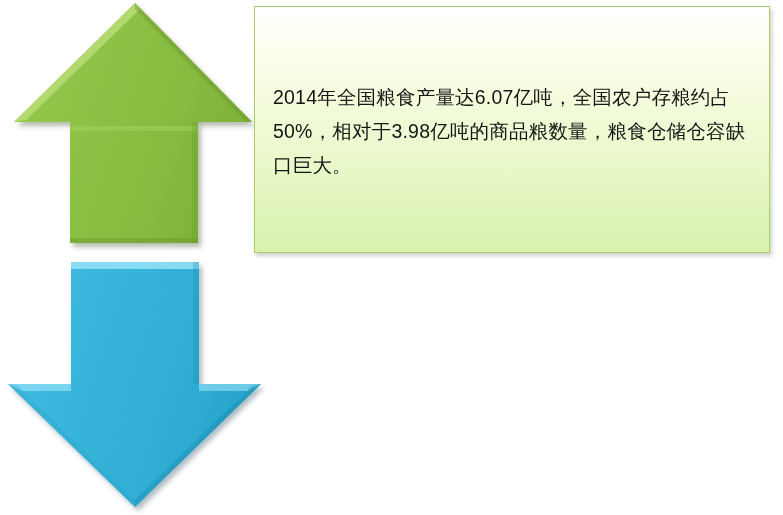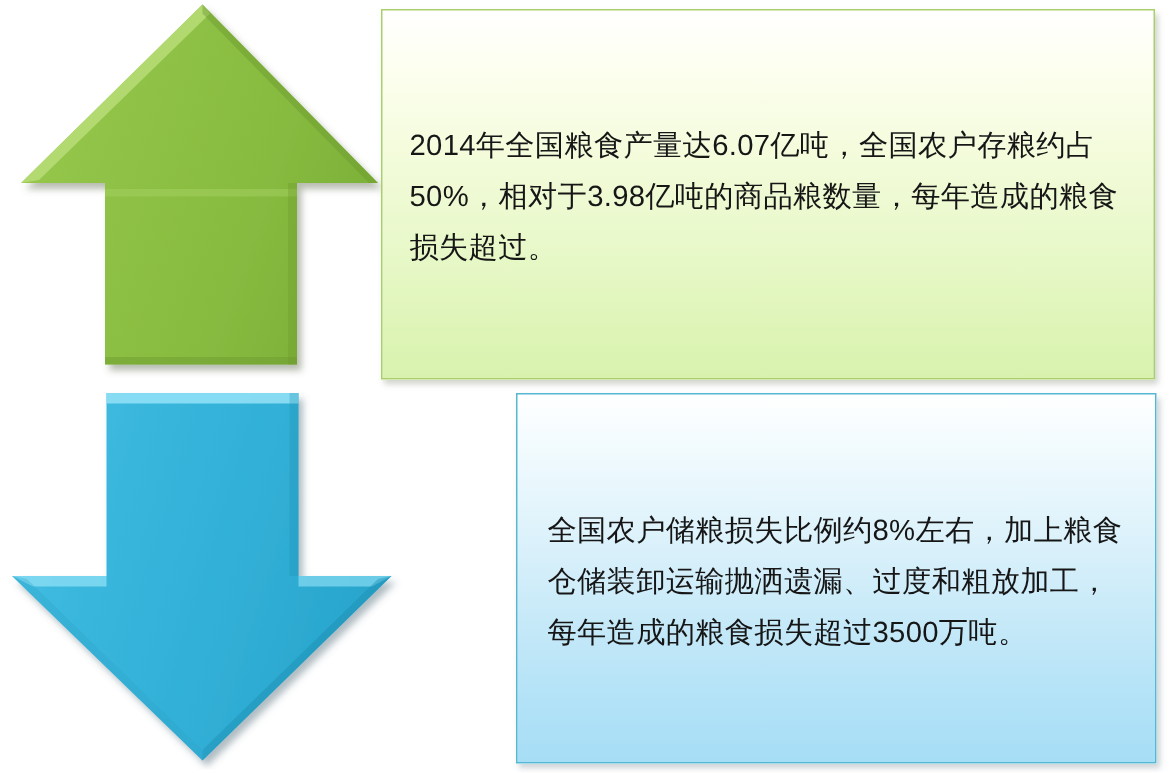--- a/index.html
+++ b/index.html
@@ -135,21 +135,21 @@
       <polygon points="135,3 140,9 26,120 14,122" fill="#b9dd78" opacity="0.85"></polygon>
       <polygon points="70,126 198,126 198,131 70,131" fill="#a6d162" opacity="0.5"></polygon>
 
       <polygon points="135,3 252,122 246,122 135,9" fill="#6d9a2e" opacity="0.45"></polygon>
       <polygon points="198,122 198,243 192,243 192,122" fill="#6d9a2e" opacity="0.35"></polygon>
       <polygon points="70,238 198,238 198,243 70,243" fill="#6d9a2e" opacity="0.45"></polygon>
     </svg>
   </div>
 
   <div id="green-box" class="callout">
-    <div class="callout-text">2014年全国粮食产量达6.07亿吨，全国农户存粮约占50%，相对于3.98亿吨的商品粮数量，每年造成的粮食损失超过。</div>
+    <div class="callout-text">2014年全国粮食产量达6.07亿吨，全国农户存粮约占50%，相对于3.98亿吨的商品粮数量，粮食仓储仓容缺口巨大。</div>
   </div>
 
   <div id="arrow-down-wrap">
     <svg class="arrow-svg" width="272" height="259" viewBox="0 0 272 259">
       <defs>
         <linearGradient id="gradDown" x1="0" y1="0" x2="1" y2="0.3">
           <stop offset="0%" stop-color="#4cc2e6"></stop>
           <stop offset="30%" stop-color="#3ab7dd"></stop>
           <stop offset="70%" stop-color="#31afd6"></stop>
           <stop offset="100%" stop-color="#2aa6cd"></stop>
@@ -166,17 +166,14 @@
 
       <polygon points="8,130 71,130 71,137 22,137" fill="#8fe0f6" opacity="0.75"></polygon>
       <polygon points="199,130 261,130 248,137 199,137" fill="#8fe0f6" opacity="0.65"></polygon>
 
       <polygon points="199,8 199,130 193,130 193,8" fill="#1d8cb0" opacity="0.28"></polygon>
       <polygon points="261,130 135,253 135,246 252,132" fill="#1d8cb0" opacity="0.42"></polygon>
       <polygon points="8,130 135,253 135,246 18,132" fill="#2da2c6" opacity="0.3"></polygon>
     </svg>
   </div>
 
-  <div id="blue-box" class="callout">
-    <div class="callout-text">全国农户储粮损失比例约8%左右，加上粮食仓储装卸运输抛洒遗漏、过度和粗放加工，每年造成的粮食损失超过3500万吨。</div>
-  </div>
 
 </div>
 
 </body></html>

